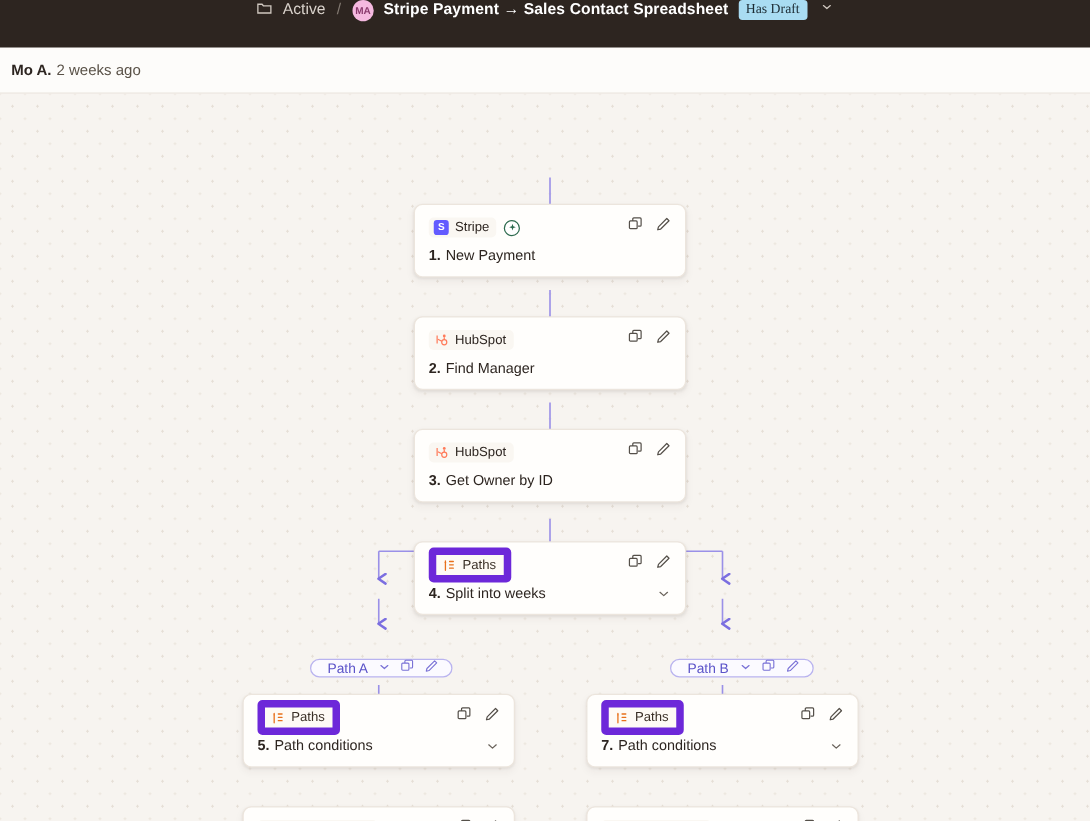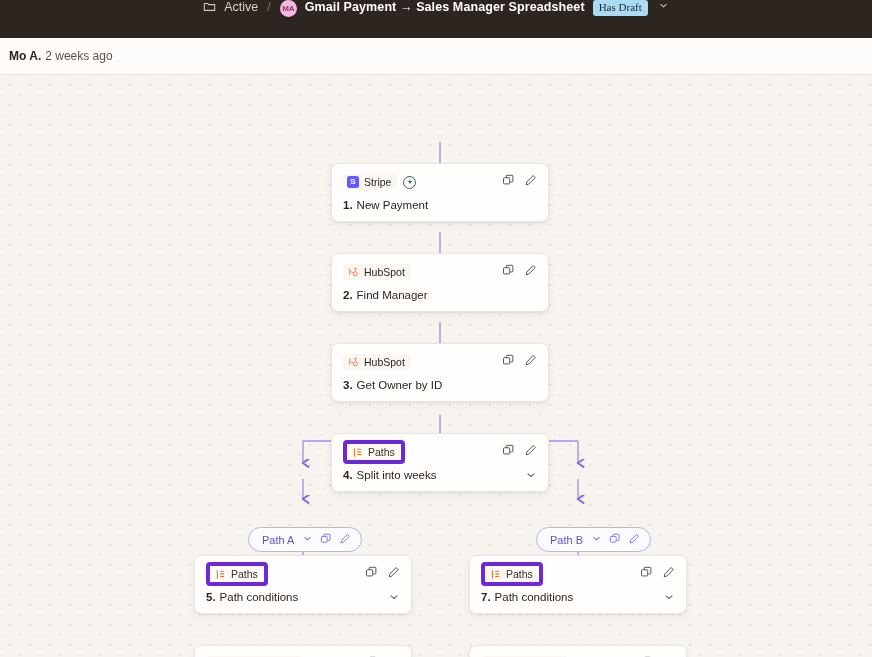--- a/index.html
+++ b/index.html
@@ -92,21 +92,21 @@
   .app-pill {
     display: inline-flex; align-items: center; gap: 5px;
     background: #faf7f2;
     border-radius: 4px;
     padding: 2px 6px 2px 4px;
     font-size: 10.5px;
     color: #2d2520;
     font-weight: 500;
   }
   .app-pill.bordered {
-    border: 4px solid #6d28d9;
+    border: 6px solid #6d28d9;
     background: #fefaf5;
     color: #3a2f26;
   }
   .trigger-dot {
     width: 13px; height: 13px; border-radius: 50%;
     border: 1.4px solid #2e6b4f;
     display: flex; align-items: center; justify-content: center;
     background: #ffffff;
   }
   .node-actions { display: flex; align-items: center; gap: 9px; color: #55504a; }
@@ -127,21 +127,21 @@
     background: #635bff; border-radius: 2.5px;
     color: #fff; font-size: 8px; font-weight: bold;
     font-family: "Liberation Sans", sans-serif;
     line-height: 12px;
   }
 
   
   .path-pill {
     position: absolute;
     display: flex; align-items: center; gap: 8px;
-    height: 25px;
+    height: 15px;
     padding: 0 10px 0 13px;
     border: 1.3px solid #b9b3ef;
     border-radius: 13px;
     background: #fbfaff;
     color: #5b53c9;
     font-size: 11px;
     font-weight: 500;
   }
   .path-pill .pp-actions { display: flex; align-items: center; gap: 7px; color: #7a72d6; }
 
@@ -152,21 +152,21 @@
 
 <div class="topbar" data-interactable="false">
   <span class="folder-icon" data-interactable="false">
     <svg width="13" height="13" viewBox="0 0 16 16" fill="none" stroke="currentColor" stroke-width="1.3">
       <path d="M1.6 4.2h4.1l1.3 1.5h7.4v7.1H1.6z"></path>
     </svg>
   </span>
   <span class="tb-active" data-interactable="true">Active</span>
   <span class="tb-sep" data-interactable="false">/</span>
   <span class="avatar" data-interactable="true">MA</span>
-  <span class="tb-title" data-interactable="false">Gmail Payment → Sales Manager Spreadsheet</span>
+  <span class="tb-title" data-interactable="false">Stripe Payment → Sales Contact Spreadsheet</span>
   <span class="badge-draft" data-interactable="true">Has Draft</span>
   <span class="tb-chevron" data-interactable="true">
     <svg width="11" height="11" viewBox="0 0 16 16" fill="none" stroke="currentColor" stroke-width="1.5" stroke-linecap="round" stroke-linejoin="round">
       <path d="M4 6.5l4 3.5 4-3.5"></path>
     </svg>
   </span>
 </div>
 
 <div class="subbar" data-interactable="false">
   <b data-interactable="false">Mo A.</b>

